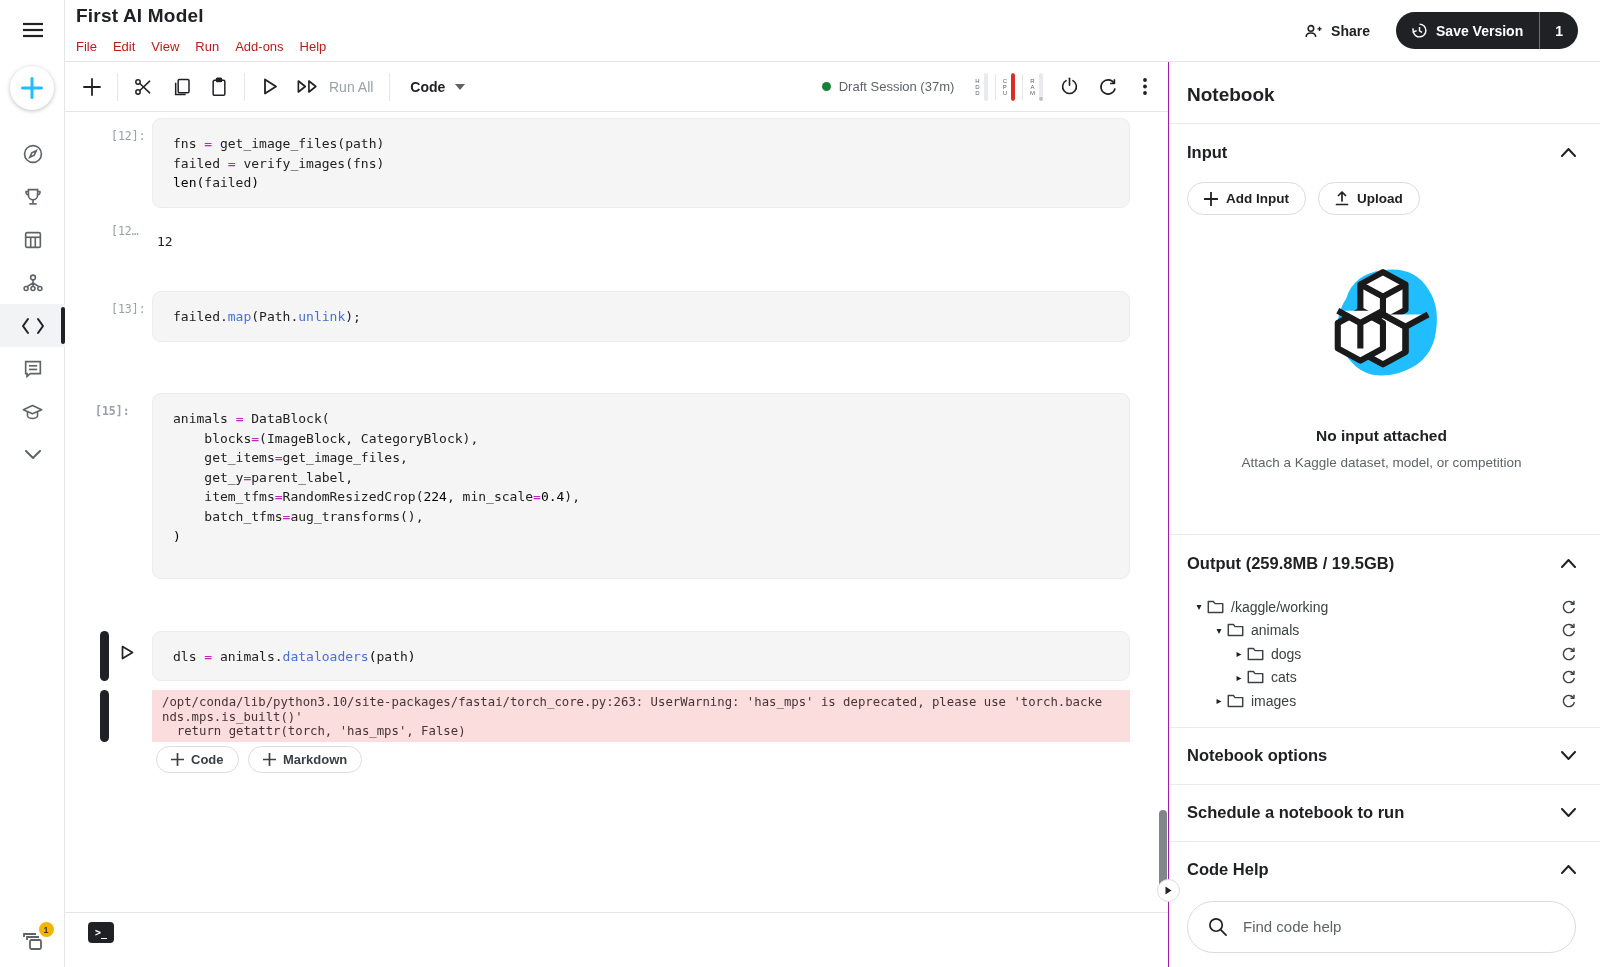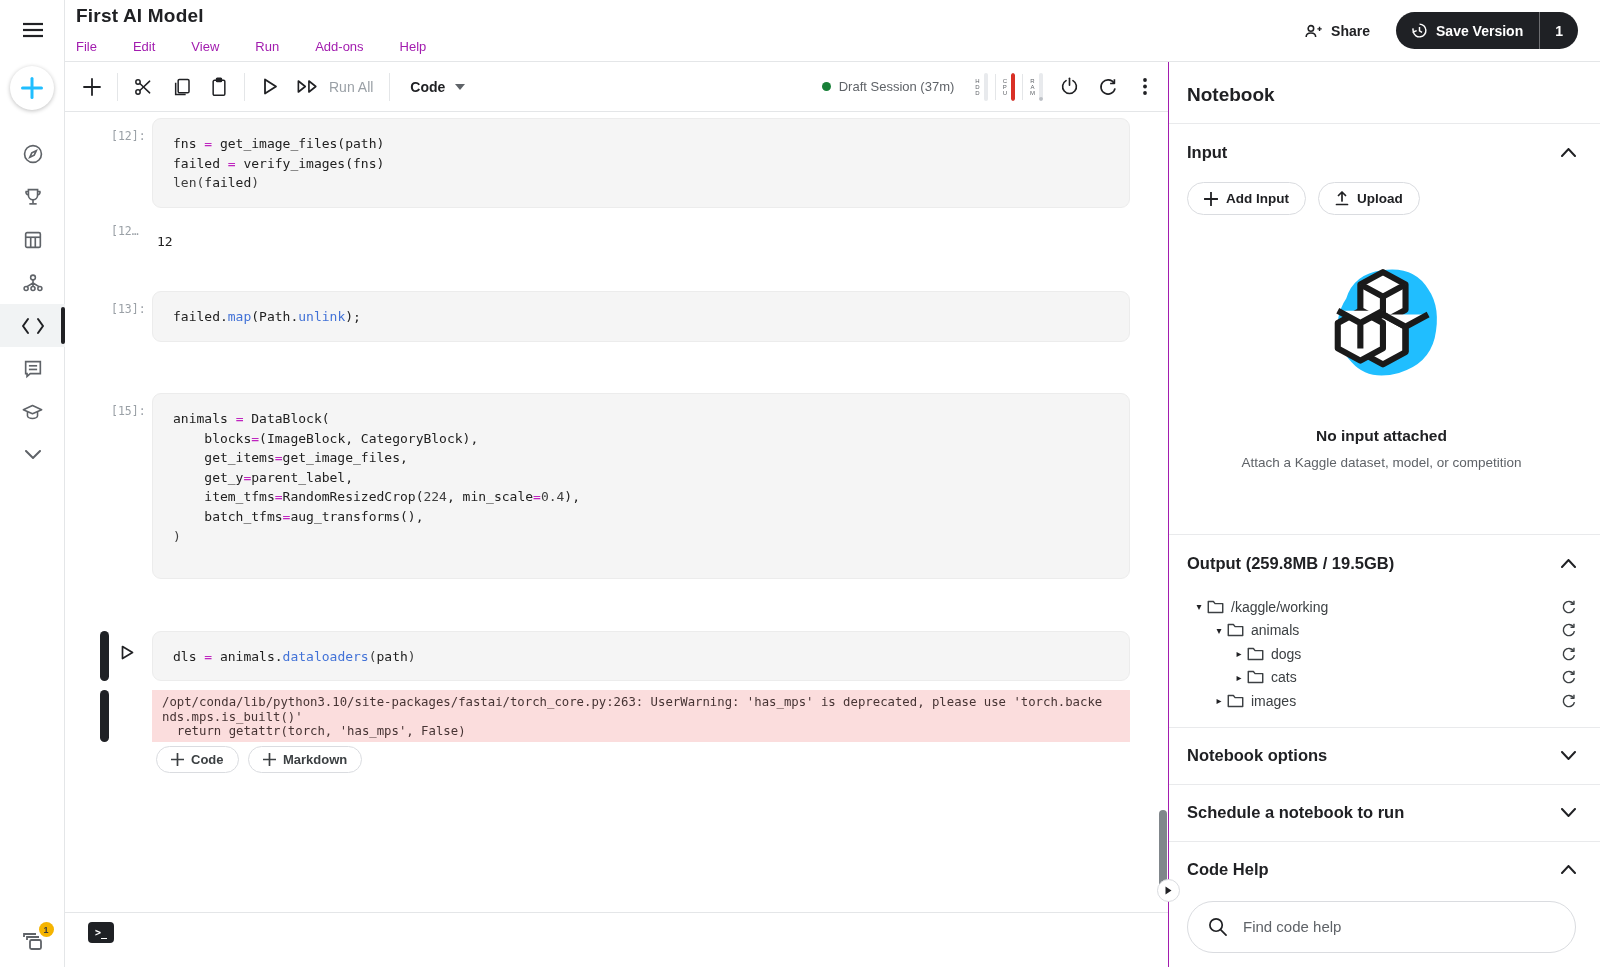--- a/index.html
+++ b/index.html
@@ -16,21 +16,21 @@
   .rail-item { width:65px; height:43px; display:flex; align-items:center; justify-content:center; cursor:pointer; position:relative; }
   .rail-item.active { background:#f1f3f4; }
   .rail-item.active::after { content:""; position:absolute; right:0; top:3px; bottom:3px; width:4px; background:#202124; border-radius:3px; }
   .rail-bottom { position:absolute; bottom:14px; left:0; width:65px; display:flex; justify-content:center; }
   .badge-dot { position:absolute; top:-7px; right:-8px; background:#f5b400; color:#3b3b3b; font-size:9px; font-weight:bold;
     width:15px; height:15px; border-radius:50%; display:flex; align-items:center; justify-content:center; }
 
   
   .header { position:absolute; left:65px; top:0; right:0; height:62px; background:#fff; border-bottom:1px solid #e4e6e8; }
   .nb-title { position:absolute; left:11px; top:5px; font-size:19px; font-weight:600; letter-spacing:.2px; }
-  .menu-row { position:absolute; left:11px; top:39px; display:flex; gap:36px; font-size:13px; color:#a21caf; }
+  .menu-row { position:absolute; left:11px; top:39px; display:flex; gap:16px; font-size:13px; color:#b91c1c; }
   .menu-row span { cursor:pointer; }
   .header-right { position:absolute; right:22px; top:12px; display:flex; align-items:center; gap:26px; }
   .share-btn { display:flex; align-items:center; gap:8px; font-size:14px; font-weight:600; cursor:pointer; }
   .save-pill { display:flex; align-items:center; background:#1f2125; color:#fff; border-radius:20px; height:37px; cursor:pointer; overflow:hidden; }
   .save-main { display:flex; align-items:center; gap:8px; padding:0 16px 0 15px; font-size:14px; font-weight:600; }
   .save-count { border-left:1px solid rgba(255,255,255,.35); padding:0 15px; font-size:14px; font-weight:600; height:100%; display:flex; align-items:center; }
 
   
   .toolbar { position:absolute; left:65px; top:62px; width:1103px; height:50px; background:#fff; border-bottom:1px solid #e4e6e8;
     display:flex; align-items:center; }
@@ -45,21 +45,21 @@
   .mon-label { font-size:6px; line-height:6px; color:#5f6368; letter-spacing:0; text-align:center; }
   .mon-bar { width:4px; height:28px; background:#e8eaed; border-radius:2px; position:relative; overflow:hidden; }
   .mon-bar .fill { position:absolute; bottom:0; left:0; width:100%; border-radius:2px; }
   .mon-sep { width:1px; height:26px; background:#e4e6e8; }
 
   
   .main { position:absolute; left:65px; top:112px; width:1103px; height:855px; background:#fff; overflow:hidden; }
   .cell-label { position:absolute; font-family:"DejaVu Sans Mono", monospace; font-size:11.5px; color:#9aa0a6; }
   .code-cell { position:absolute; left:87px; width:978px; background:#f5f5f5; border:1px solid #ececec; border-radius:9px; padding:15px 20px; }
   .code-line { font-family:"DejaVu Sans Mono", monospace; font-size:13px; line-height:19.6px; white-space:pre; color:#212121; }
-  .op { color:#bf24bf; } .gr { color:#404040; } .bl { color:#4272d7; }
+  .op { color:#bf24bf; } .gr { color:#000000; } .bl { color:#4272d7; }
   .out-text { position:absolute; font-family:"DejaVu Sans Mono", monospace; font-size:13px; color:#212121; }
   .warn-box { position:absolute; left:87px; width:978px; background:#fbdddd; padding:5px 10px; }
   .warn-line { font-family:"DejaVu Sans Mono", monospace; font-size:12.3px; line-height:14.6px; white-space:pre; color:#463434; }
   .run-bar { position:absolute; left:35px; width:9px; background:#1f2125; border-radius:5px; }
   .cell-play { position:absolute; cursor:pointer; }
   .add-btn { position:absolute; height:27px; border:1px solid #dadce0; border-radius:14px; background:#fff; display:flex;
     align-items:center; gap:7px; padding:0 14px; font-size:13px; font-weight:600; color:#3c4043; cursor:pointer; }
   .console-bar { position:absolute; left:0; right:0; top:800px; border-top:1px solid #e4e6e8; }
   .console-btn { position:absolute; left:23px; top:810px; width:26px; height:21px; background:#1f2125; border-radius:4px;
     color:#fff; font-family:"DejaVu Sans Mono", monospace; font-size:10px; font-weight:bold; display:flex; align-items:center; justify-content:center; cursor:pointer; }
@@ -326,21 +326,21 @@
       </div>
 
     <span class="cell-label" style="left:46px; top:112px;">[12…</span>
     <span class="out-text" style="left:92px; top:122px;">12</span>
 
     <span class="cell-label" style="left:46px; top:190px;">[13]:</span>
     <div class="code-cell" style="top:179px; height:51px;">
         <div class="code-line"><span>failed.</span><span class="bl">map</span><span>(Path.</span><span class="bl">unlink</span><span>);</span></div>
       </div>
 
-    <span class="cell-label" style="left:46px; top:292px;">[15]:</span>
+    <span class="cell-label" style="left:30px; top:292px;font-weight:bold;">[15]:</span>
     <div class="code-cell" style="top:281px; height:186px;">
         <div class="code-line"><span>animals </span><span class="op">=</span><span> DataBlock(</span></div>
         <div class="code-line"><span>    blocks</span><span class="op">=</span><span>(ImageBlock, CategoryBlock),</span></div>
         <div class="code-line"><span>    get_items</span><span class="op">=</span><span>get_image_files,</span></div>
         <div class="code-line"><span>    get_y</span><span class="op">=</span><span>parent_label,</span></div>
         <div class="code-line"><span>    item_tfms</span><span class="op">=</span><span>RandomResizedCrop(</span><span class="gr">224</span><span>, min_scale</span><span class="op">=</span><span class="gr">0.4</span><span>),</span></div>
         <div class="code-line"><span>    batch_tfms</span><span class="op">=</span><span>aug_transforms(),</span></div>
         <div class="code-line"><span class="gr">)</span></div>
       </div>
 

